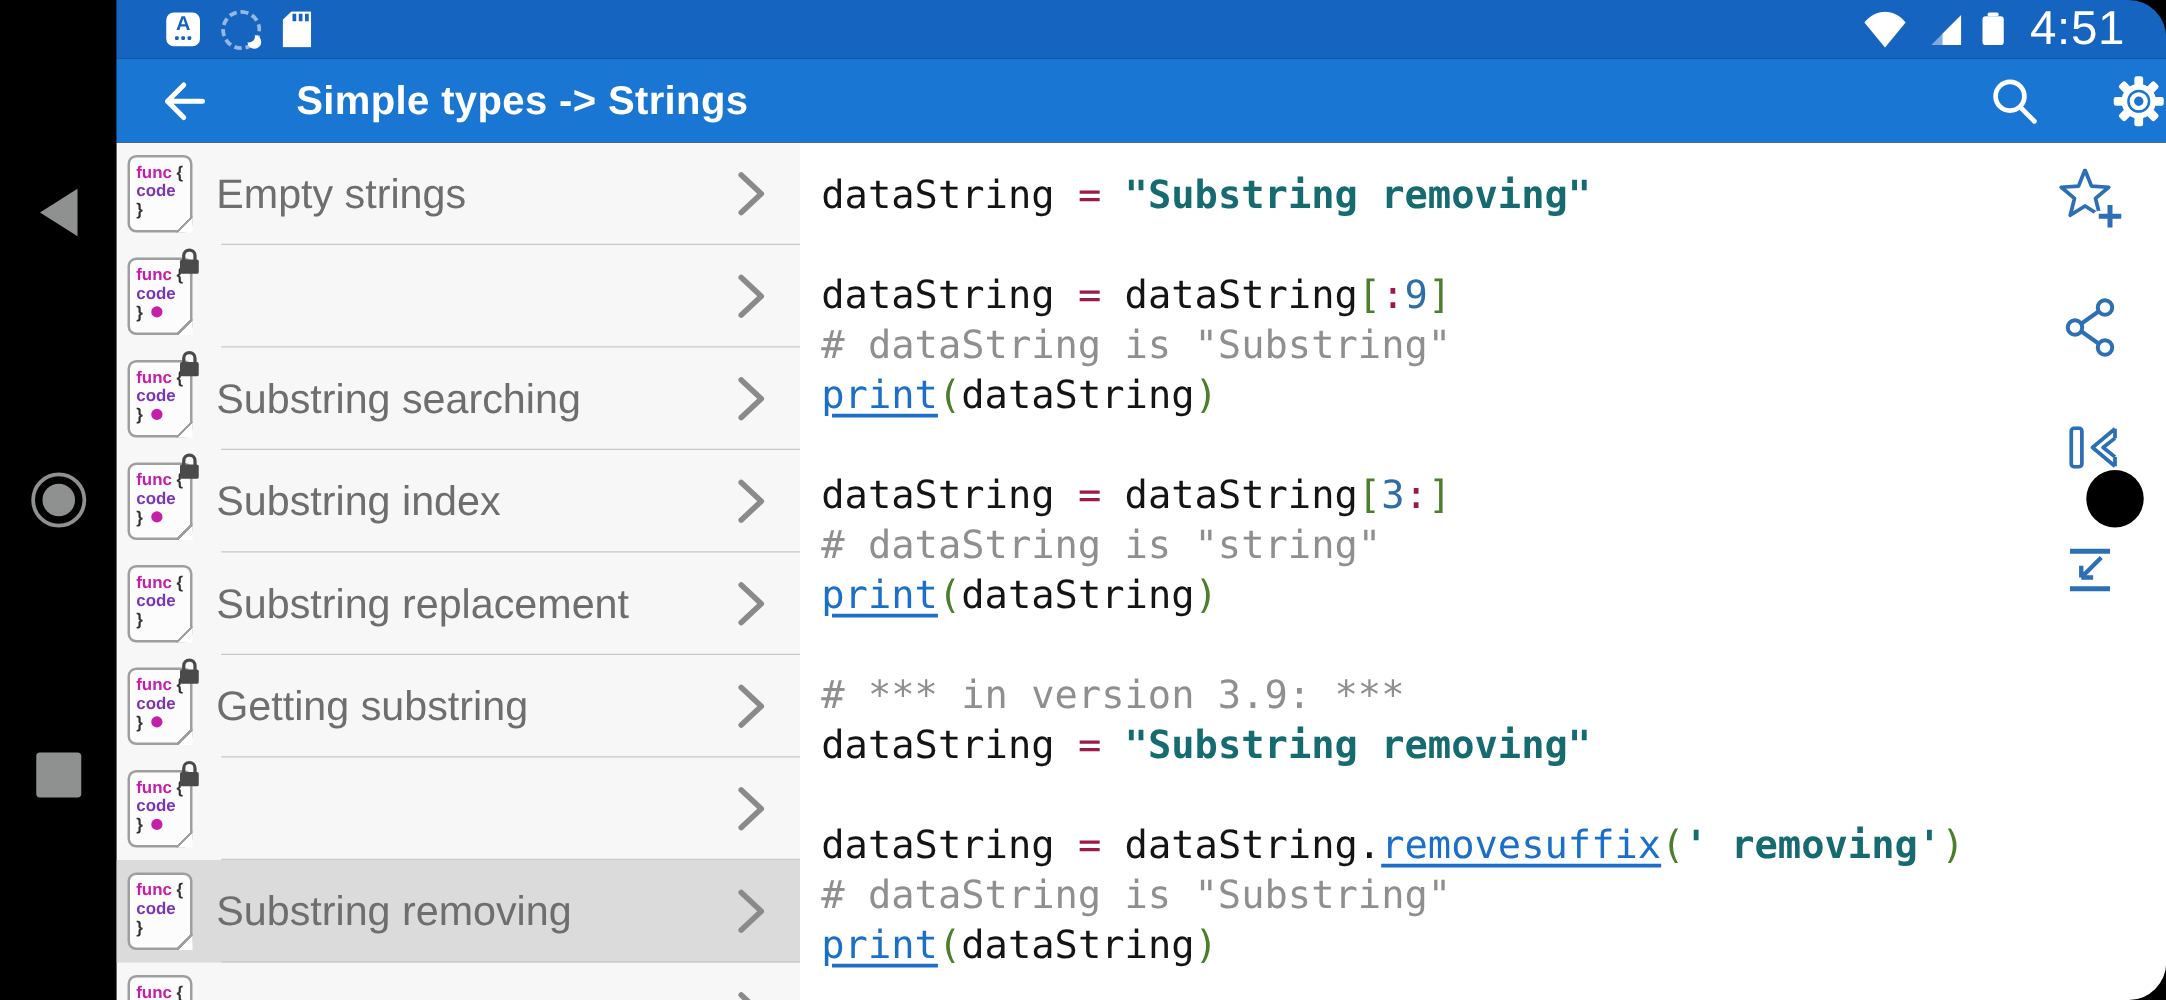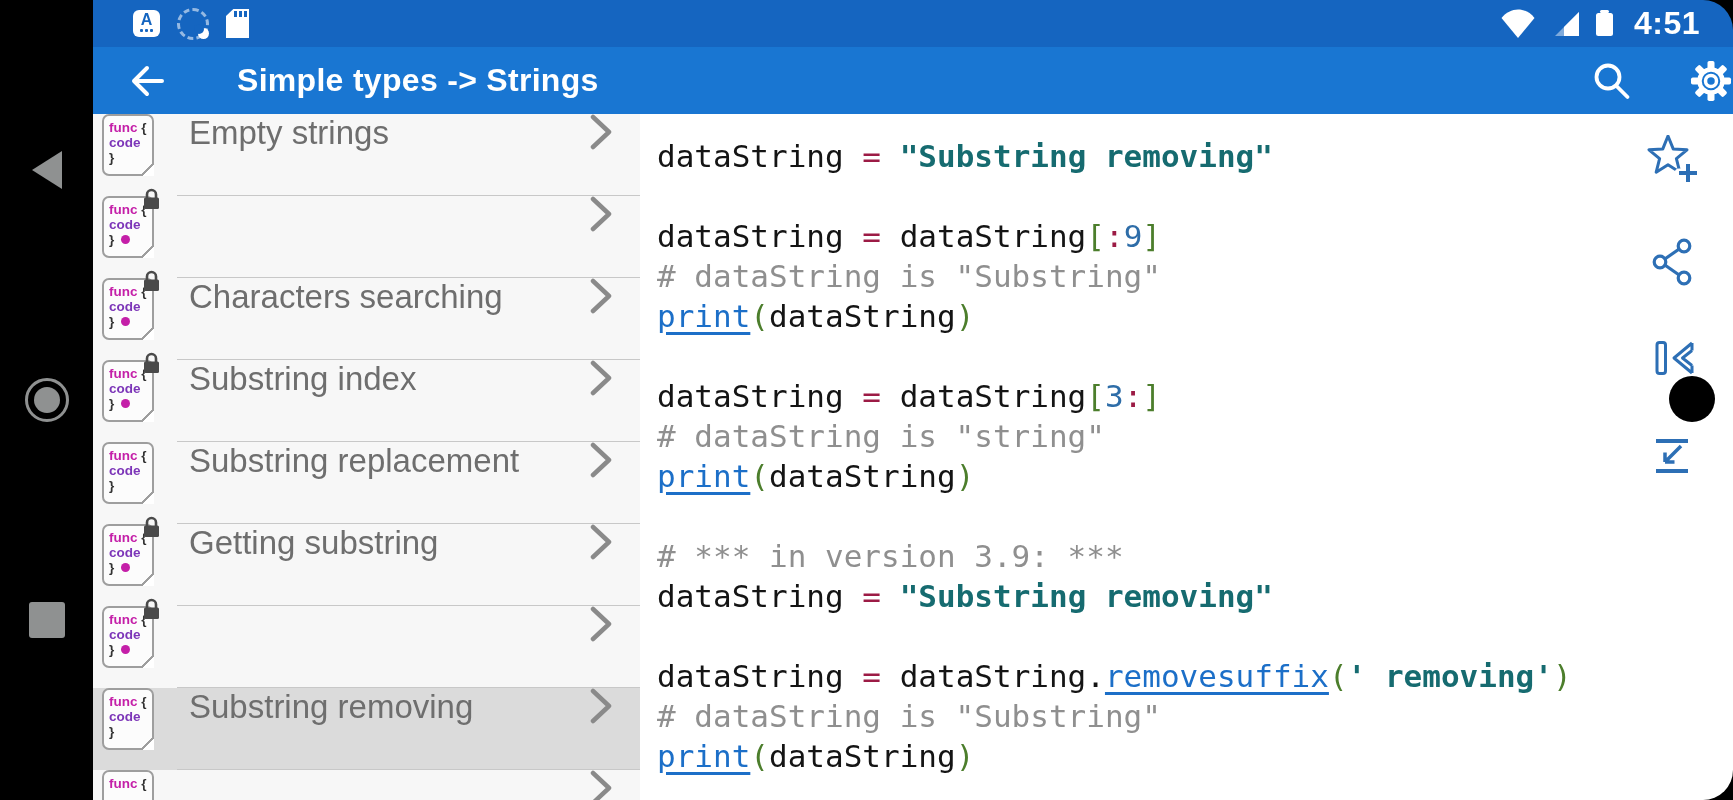--- a/index.html
+++ b/index.html
@@ -23,31 +23,31 @@
                  box-shadow:5px 0 #1565C0,10px 0 #1565C0;}
   .spin{width:26px;height:26px;border:3.5px dashed rgba(255,255,255,.55);border-radius:50%;position:relative;}
   .spin .moon{position:absolute;right:-3px;bottom:-2px;width:11px;height:11px;background:#fff;border-radius:50%;}
   .spin .moon::after{content:"";position:absolute;left:-4px;top:-4px;width:10px;height:10px;background:#1565C0;border-radius:50%;}
   .sd-ic{position:relative;width:23px;height:29px;background:#fff;
          clip-path:polygon(32% 0,100% 0,100% 100%,0 100%,0 24%);}
   .sd-ic i{position:absolute;top:2px;width:3px;height:6px;background:#1565C0;}
   .sd-ic i:nth-child(1){left:8px}.sd-ic i:nth-child(2){left:13px}.sd-ic i:nth-child(3){left:18px}
   .bat{width:17px;height:23px;background:#fff;border-radius:2.5px;position:relative;margin-top:2px;}
   .bat::before{content:"";position:absolute;top:-3.5px;left:4px;width:9px;height:3.5px;background:#fff;border-radius:1.5px;}
-  .sb-time{font-size:32px;font-weight:bold;letter-spacing:.5px;margin-left:4px;}
+  .sb-time{font-size:38px;font-weight:normal;letter-spacing:.5px;margin-left:4px;}
   
   .app-bar{height:67px;background:var(--appbar-bg,#1976D2);display:flex;align-items:center;color:#fff;}
   .ab-back{margin-left:31px;width:44px;height:44px;display:flex;align-items:center;justify-content:center;}
   .ab-title{margin-left:69px;font-size:32px;font-weight:bold;letter-spacing:.3px;}
   .ab-search{margin-left:auto;width:44px;height:44px;}
   .ab-gear{margin-left:56px;width:44px;height:44px;}
   
   .content{position:absolute;top:114px;left:0;width:1640px;bottom:0;display:flex;overflow:hidden;}
   .sidebar{width:547px;background:var(--sidebar-bg,#F7F7F7);overflow:hidden;flex:none;}
-  .row{height:82px;display:flex;position:relative;padding-left:9px;box-sizing:border-box;gap:16px;}
+  .row{height:82px;display:flex;align-items:center;position:relative;padding-left:9px;box-sizing:border-box;}
   .row.selected{background:var(--selected-bg,#DBDBDB);}
   .row::after{content:"";position:absolute;left:84px;right:0;bottom:0;height:1px;background:var(--divider,#C8C8C8);}
   .doc{position:relative;width:52px;height:62px;background:#FCFCFC;border:2px solid #9E9E9E;border-radius:7px;
        flex:none;font-size:13.5px;font-weight:bold;line-height:15px;padding-top:4px;box-sizing:border-box;padding-left:5px;}
   .doc .mag{color:var(--icon-magenta,#C41FA8);}
   .doc .pur{color:var(--icon-purple,#7C35B8);}
   .doc .blk{color:#333;}
   .doc .dot{display:inline-block;width:9px;height:9px;border-radius:50%;background:var(--icon-magenta,#C41FA8);margin-left:7px;}
   .doc .fold{position:absolute;right:-2px;bottom:-2px;width:13px;height:13px;
        background:linear-gradient(135deg,rgba(0,0,0,0) 45%,#9E9E9E 45%,#9E9E9E 56%,#fff 56%);}
@@ -180,21 +180,21 @@
             <div class="doc">
               <div><span class="mag">func</span><span class="blk"> {</span></div>
               <div><span class="pur">code</span></div>
               <div><span class="blk">}</span><span class="dot"></span></div>
               <div class="fold"></div>
               <svg class="lock" width="19" height="22" viewBox="0 0 19 22">
                 <path d="M5,10 V6.5 a4.5,4.5 0 0 1 9,0 V10" fill="none" stroke="#4A4A4A" stroke-width="2.6"></path>
                 <rect x="2" y="9.5" width="15" height="11.5" rx="1.5" fill="#4A4A4A"></rect>
               </svg>
             </div>
-            <span class="row-label">Characters searching</span>
+            <span class="row-label">Substring searching</span>
             <svg class="row-chev" width="24" height="36" viewBox="0 0 24 36">
               <polyline points="3,3 19,18 3,33" fill="none" stroke="#8A8A8A" stroke-width="4.5" stroke-linecap="round" stroke-linejoin="round"></polyline>
             </svg>
           </div>
           <div class="row">
             <div class="doc">
               <div><span class="mag">func</span><span class="blk"> {</span></div>
               <div><span class="pur">code</span></div>
               <div><span class="blk">}</span><span class="dot"></span></div>
               <div class="fold"></div>

